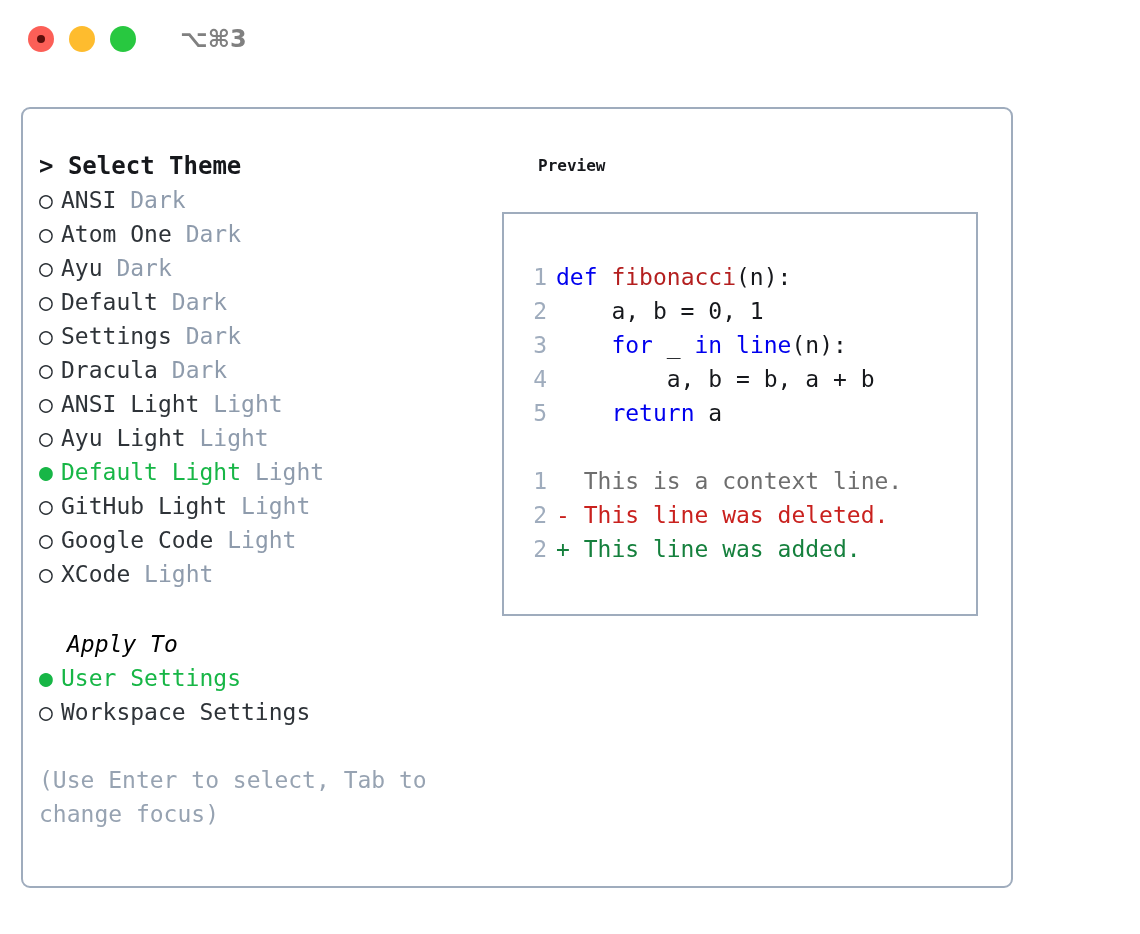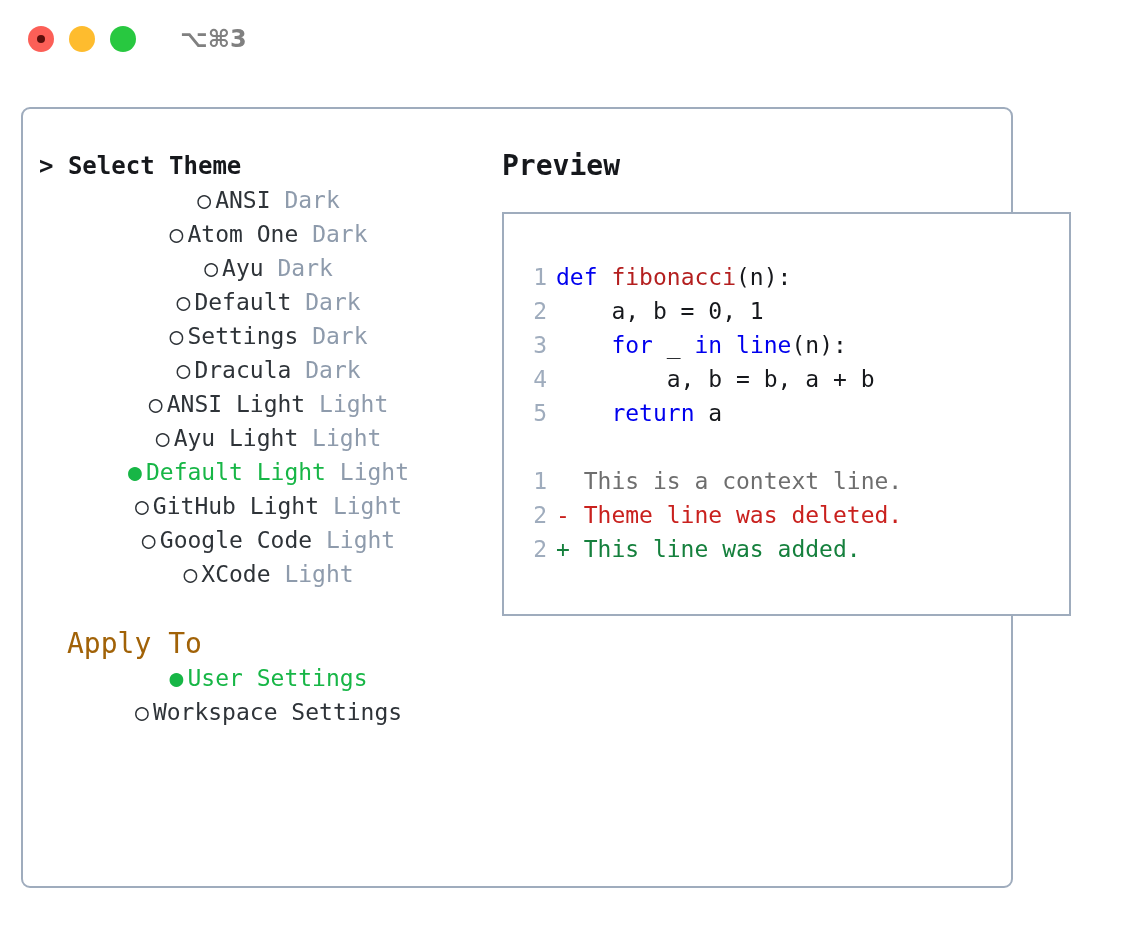--- a/index.html
+++ b/index.html
@@ -99,69 +99,70 @@
     color: #16181c;
     line-height: 34px;
     white-space: pre;
   }
 
   .opt-row {
     font-size: 23px;
     line-height: 34px;
     white-space: pre;
     color: #2e3338;
-    text-align: center;
   }
   .bullet {
     display: inline-block;
     width: 22px;
     color: #2e3338;
   }
   .opt-row.selected .bullet { color: #17b646; }
   .opt-row.selected .opt-label { color: #17b646; }
   .opt-label { color: #2e3338; }
   .opt-tag {
     color: #8e9bac;
   }
 
   #applyto-block { margin-top: 36px; }
   .applyto-title {
-    font-size: 28px;
-    line-height: 34px;
-    color: #a16207;
+    font-size: 23px;
+    line-height: 34px;
+    color: #000000;
     white-space: pre;
     padding-left: 28px;
+    font-style: italic;
   }
 
   #hint {
     margin-top: 34px;
     font-size: 23px;
     line-height: 34px;
     color: #97a3b2;
     white-space: pre-wrap;
     width: 400px;
   }
 
   
   #right-col {
     position: absolute;
     left: 479px;
     top: 40px;
     width: 490px;
   }
   #preview-title {
-    font-size: 28px;
+    font-size: 16px;
     font-weight: bold;
     color: #16181c;
     line-height: 34px;
     white-space: pre;
+    margin-left: 36px;
   }
   #preview-box {
     margin-top: 29px;
-    width: 569px;
+    width: 476px;
     height: 404px;
     border: 2px solid #9facbd;
     box-sizing: border-box;
     background: #ffffff;
     padding: 46px 0 0 0;
   }
   .code-line {
     font-size: 23px;
     line-height: 34px;
     white-space: pre;
@@ -216,36 +217,37 @@
         </div>
 
       <div id="applyto-block">
         <div class="applyto-title">Apply To</div>
         <div id="applyto-list">
             <div class="opt-row selected"><span class="bullet">●</span><span class="opt-label">User Settings</span></div>
             <div class="opt-row"><span class="bullet">○</span><span class="opt-label">Workspace Settings</span></div>
           </div>
       </div>
 
+      <div id="hint">(Use Enter to select, Tab to change focus)</div>
     </div>
 
     <div id="right-col">
       <div id="preview-title">Preview</div>
 
       <div id="preview-box">
         <div id="code-block">
             <div class="code-line"><span class="lnum">1</span><span class="kw">def </span><span class="fn">fibonacci</span><span class="plain">(n):</span></div>
             <div class="code-line"><span class="lnum">2</span><span class="plain">    a, b = 0, 1</span></div>
             <div class="code-line"><span class="lnum">3</span><span class="plain">    </span><span class="kw">for</span><span class="plain"> _ </span><span class="kw">in</span><span class="plain"> </span><span class="kw">line</span><span class="plain">(n):</span></div>
             <div class="code-line"><span class="lnum">4</span><span class="plain">        a, b = b, a + b</span></div>
             <div class="code-line"><span class="lnum">5</span><span class="plain">    </span><span class="kw">return</span><span class="plain"> a</span></div>
           </div>
         <div class="spacer-line"></div>
         <div id="diff-block">
             <div class="code-line"><span class="lnum">1</span><span class="ctx">  This is a context line.</span></div>
-            <div class="code-line"><span class="lnum">2</span><span class="del">- Theme line was deleted.</span></div>
+            <div class="code-line"><span class="lnum">2</span><span class="del">- This line was deleted.</span></div>
             <div class="code-line"><span class="lnum">2</span><span class="add">+ This line was added.</span></div>
           </div>
       </div>
     </div>
 
   </div>
 </div>
 
 </body></html>

